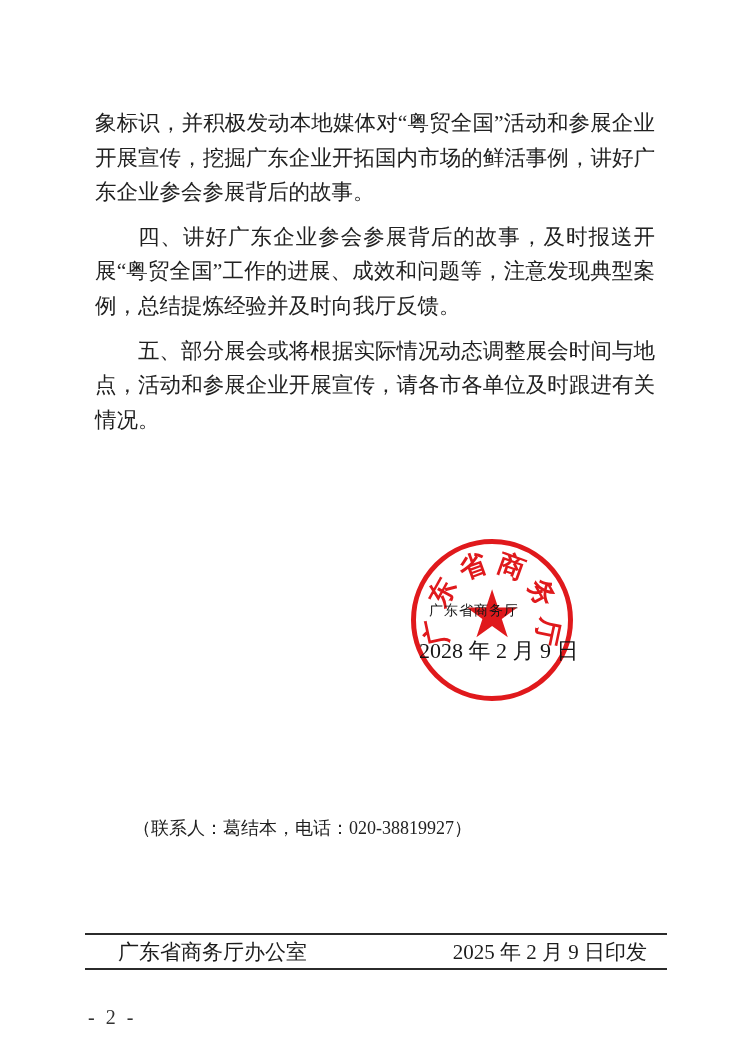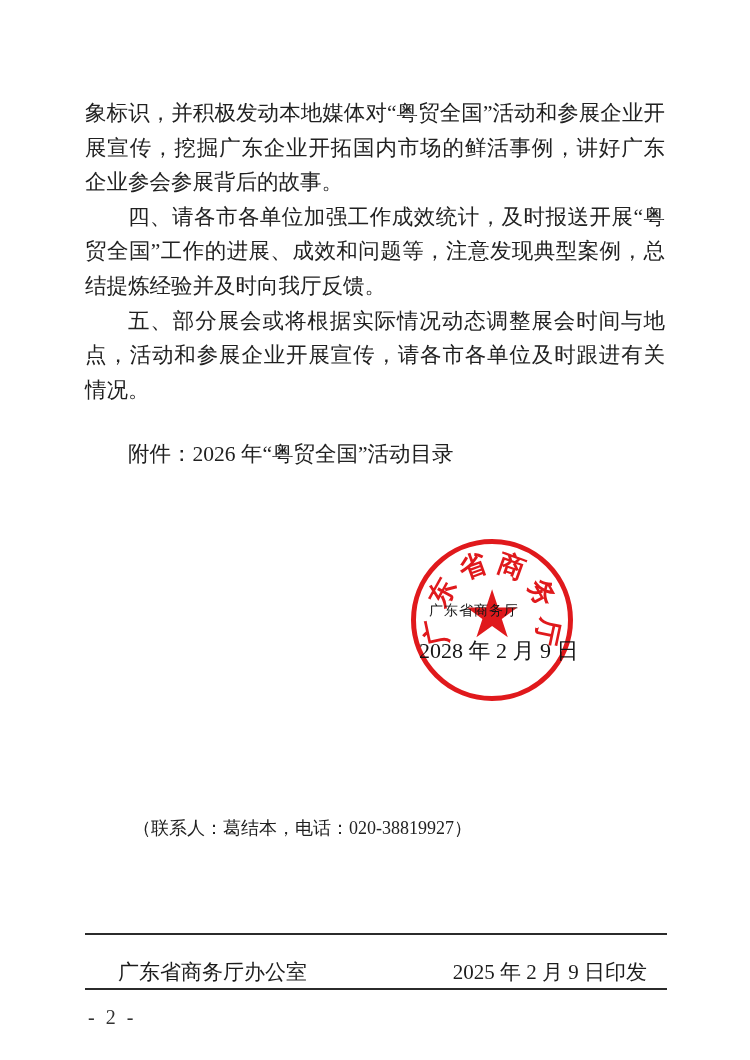--- a/index.html
+++ b/index.html
@@ -11,21 +11,21 @@
     overflow:hidden;
     font-family:"Liberation Serif","DejaVu Serif",serif;
     color:#212121;
   }
   
   .body-text{
     position:absolute;left:85px;top:96px;width:580px;
     font-size:21.5px;line-height:34.6px;
     text-align:justify;
   }
-  .para{margin:0;}
+  .para{margin:10px;}
   .indent{text-indent:2em;}
   .attachment{margin:0;margin-top:30px;text-indent:2em;text-align:left;}
   
   .sig-block{position:absolute;left:0;top:0;width:750px;height:0;}
   .seal{
     position:absolute;left:411px;top:539px;
     width:162px;height:162px;
     border:5px solid #e0191c;border-radius:50%;
     box-sizing:border-box;
     z-index:1;
@@ -61,21 +61,21 @@
     font-size:18px;color:#212121;
   }
   
   .footer{
     position:absolute;left:85px;top:933px;width:582px;
   }
   .footer-line{height:2px;background:#2b2b2b;}
   .footer-row{
     display:flex;justify-content:space-between;align-items:center;
     height:33px;padding:0 20px 0 33px;
-    font-size:21px;color:#1c1c1c;margin-top:20px;
+    font-size:21px;color:#1c1c1c;
   }
   .page-number{
     position:absolute;left:88px;top:1006px;
     font-size:20px;letter-spacing:3px;color:#333;
   }
   
   .watermark{position:absolute;left:585px;top:925px;width:165px;height:135px;z-index:5;}
   .globe{
     position:absolute;left:35px;top:5px;width:122px;height:122px;
     border-radius:50%;
@@ -114,23 +114,22 @@
   .wm-green{color:#3db432;}
   .wm-blue{color:#2e6fd5;}
 </style>
 </head>
 <body>
 
 <div class="page">
 
   <div class="body-text">
     <p class="para">象标识，并积极发动本地媒体对“粤贸全国”活动和参展企业开展宣传，挖掘广东企业开拓国内市场的鲜活事例，讲好广东企业参会参展背后的故事。</p>
-    <p class="para indent">四、请各市各单位加强工作成效统计，及时报送开展“粤贸全国”工作的进展、成效和问题等，注意发现典型案例，总结提炼经验并及时向我厅反馈。</p>
+    <p class="para indent">四、讲好广东企业参会参展背后的故事，及时报送开展“粤贸全国”工作的进展、成效和问题等，注意发现典型案例，总结提炼经验并及时向我厅反馈。</p>
     <p class="para indent">五、部分展会或将根据实际情况动态调整展会时间与地点，活动和参展企业开展宣传，请各市各单位及时跟进有关情况。</p>
-    <p class="attachment">附件：2026 年“粤贸全国”活动目录</p>
   </div>
 
   <div class="sig-block">
     <div class="seal">
       <span class="arc r0">广</span>
       <span class="arc r1">东</span>
       <span class="arc r2">省</span>
       <span class="arc r3">商</span>
       <span class="arc r4">务</span>
       <span class="arc r5">厅</span>

